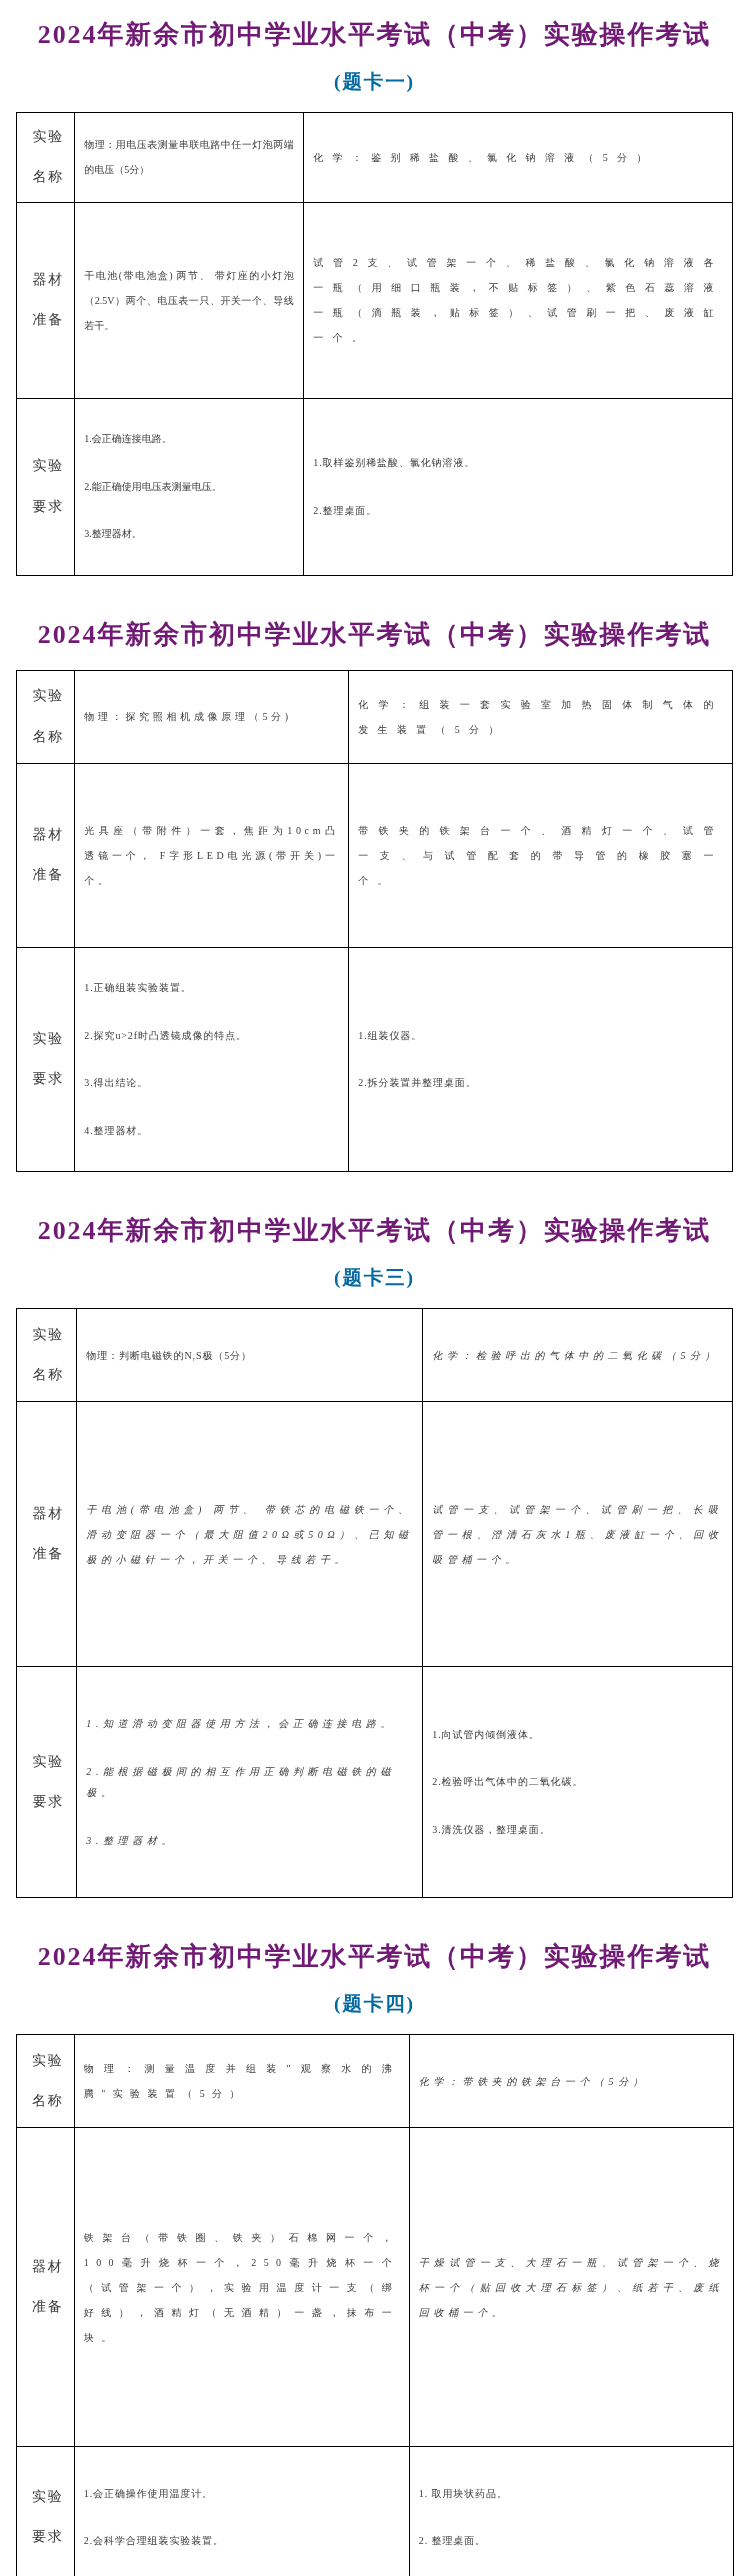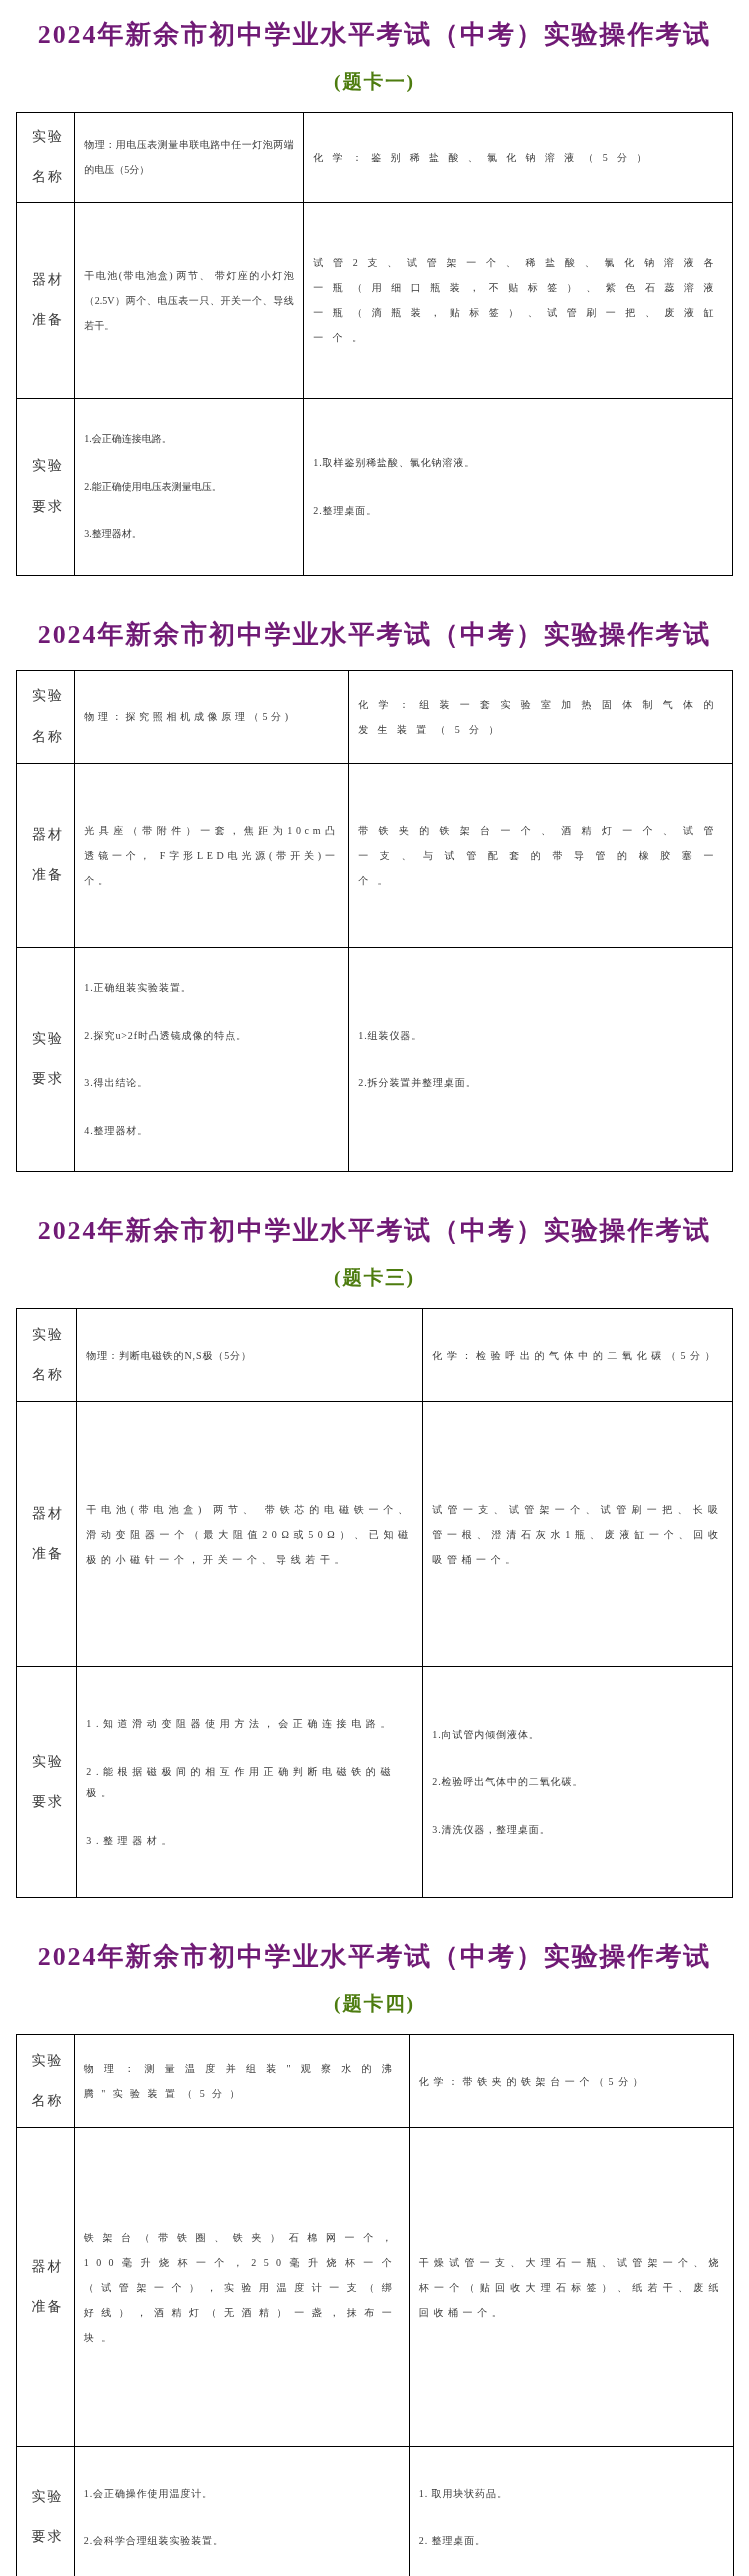--- a/index.html
+++ b/index.html
@@ -20,52 +20,52 @@
     letter-spacing:1.9px;
     color:#701a75;
     line-height:1.25;
   }
   .sec-sub{
     margin:0 0 18.6px 0;
     text-align:center;
     font-size:19.5px;
     font-weight:bold;
     letter-spacing:1.9px;
-    color:#4d7c0f;
+    color:#0369a1;
     line-height:1.2;
   }
   table.doc-table{
     width:716px;
     margin:0 auto;
     border-collapse:collapse;
     border:1.9px solid #000;
     table-layout:fixed;
   }
   td{border:0.9px solid #000;vertical-align:middle;}
   td.cell{padding:3.7px 9.3px;font-size:10px;}
   td.cell p{
     margin:8.4px 0;
     line-height:2.5;
     text-align:justify;
     text-justify:inter-ideograph;
   }
   tr.r2 td.cell p{line-height:2.15;margin:26px 0;text-align:left;}
   td.label-cell{
-    text-align:left;
+    text-align:right;
     font-size:14px;
     letter-spacing:1.9px;
     line-height:2.9;
     padding:0 15px;
   }
   .label-inner{width:2.3em;margin:0 auto;}
   
   .ls0{letter-spacing:0;}
   .ls1{letter-spacing:0.9px;}
   .ls4{letter-spacing:3.7px;}
-  .ls5{letter-spacing:4.6px;}
+  .ls5{letter-spacing:4.6px;font-style:italic;}
   .ls8{letter-spacing:7.4px;}
   .ls10{letter-spacing:9.3px;}
   
   .s1 col.c1{width:58px;}  .s1 col.c2{width:229px;} .s1 col.c3{width:429px;}
   .s2 col.c1{width:58px;}  .s2 col.c2{width:274px;} .s2 col.c3{width:384px;}
   .s3 col.c1{width:60px;}  .s3 col.c2{width:346px;} .s3 col.c3{width:310px;}
   .s4 col.c1{width:58px;}  .s4 col.c2{width:335px;} .s4 col.c3{width:324px;}
   
   .s1 tr.r0{height:90px;}  .s1 tr.r1{height:196px;} .s1 tr.r2{height:141px;}
   .s2 tr.r0{height:93px;} .s2 tr.r1{height:184px;} .s2 tr.r2{height:191px;}

